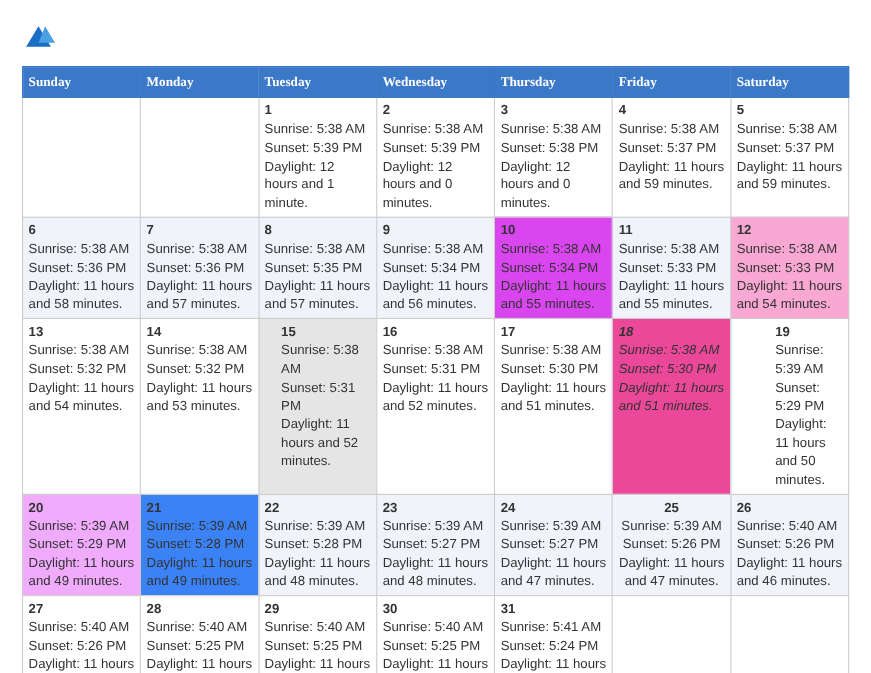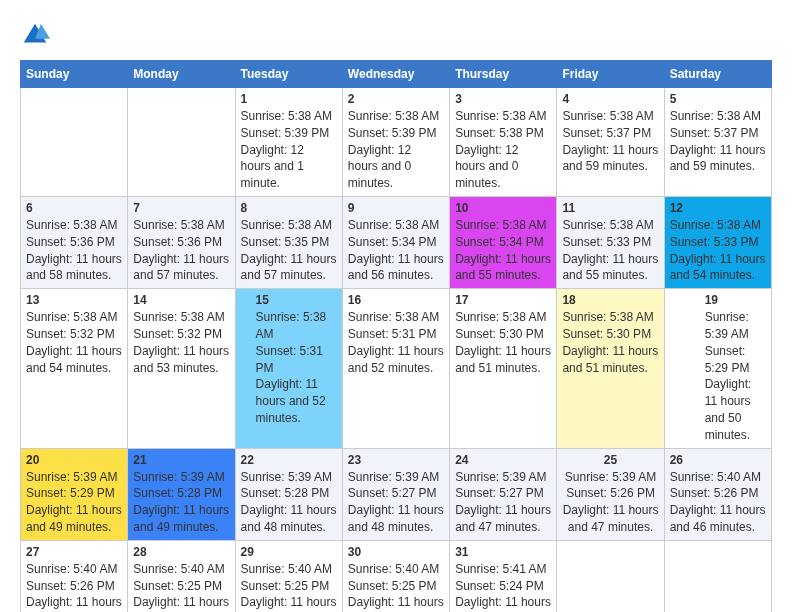--- a/index.html
+++ b/index.html
@@ -78,21 +78,21 @@
       color: #333;
       font-size: 12px;
       line-height: 1.4;
     }
     .empty-cell {
       background: #f9f9f9;
     }
     tr:nth-child(even) td { background: #f5f5f5; }
     tr:nth-child(odd) td { background: #ffffff; }
     
-    thead tr th { background: #3c78c8 !important; }
+    thead tr th { background: #3c78c8 !important; font-family: Liberation Serif, serif; }
   </style>
 </head>
 <body>
 
 <div class="header">
   <div class="logo">
     <svg class="logo-icon" viewBox="0 0 40 40">
       <polygon points="20,5 35,30 5,30" fill="#1a6fc4"></polygon>
       <polygon points="28,5 40,25 20,25" fill="#4aa0e0"></polygon>
     </svg>
@@ -162,57 +162,57 @@
           <div class="day-info">Sunrise: 5:38 AM<br>Sunset: 5:34 PM<br>Daylight: 11 hours and 56 minutes.</div>
         </td>
         <td style="background: #d946ef;">
           <span class="day-number">10</span>
           <div class="day-info">Sunrise: 5:38 AM<br>Sunset: 5:34 PM<br>Daylight: 11 hours and 55 minutes.</div>
         </td>
         <td style="background: rgb(240, 244, 250);">
           <span class="day-number">11</span>
           <div class="day-info">Sunrise: 5:38 AM<br>Sunset: 5:33 PM<br>Daylight: 11 hours and 55 minutes.</div>
         </td>
-        <td style="background: #0ea5e9;">
+        <td style="background: #f9a8d4;">
           <span class="day-number">12</span>
           <div class="day-info">Sunrise: 5:38 AM<br>Sunset: 5:33 PM<br>Daylight: 11 hours and 54 minutes.</div>
         </td>
       </tr>
       <tr>
         <td style="background: rgb(255, 255, 255);">
           <span class="day-number">13</span>
           <div class="day-info">Sunrise: 5:38 AM<br>Sunset: 5:32 PM<br>Daylight: 11 hours and 54 minutes.</div>
         </td>
         <td style="background: rgb(255, 255, 255);">
           <span class="day-number">14</span>
           <div class="day-info">Sunrise: 5:38 AM<br>Sunset: 5:32 PM<br>Daylight: 11 hours and 53 minutes.</div>
         </td>
-        <td style="background: #7dd3fc; padding-left: 20px;">
+        <td style="background: #e5e5e5; padding-left: 20px;">
           <span class="day-number">15</span>
           <div class="day-info">Sunrise: 5:38 AM<br>Sunset: 5:31 PM<br>Daylight: 11 hours and 52 minutes.</div>
         </td>
         <td style="background: rgb(255, 255, 255);">
           <span class="day-number">16</span>
           <div class="day-info">Sunrise: 5:38 AM<br>Sunset: 5:31 PM<br>Daylight: 11 hours and 52 minutes.</div>
         </td>
         <td style="background: rgb(255, 255, 255);">
           <span class="day-number">17</span>
           <div class="day-info">Sunrise: 5:38 AM<br>Sunset: 5:30 PM<br>Daylight: 11 hours and 51 minutes.</div>
         </td>
-        <td style="background: #fef9c3;">
+        <td style="background: #ec4899; font-style: italic;">
           <span class="day-number">18</span>
           <div class="day-info">Sunrise: 5:38 AM<br>Sunset: 5:30 PM<br>Daylight: 11 hours and 51 minutes.</div>
         </td>
         <td style="background: rgb(255, 255, 255); padding-left: 40px;">
           <span class="day-number">19</span>
           <div class="day-info">Sunrise: 5:39 AM<br>Sunset: 5:29 PM<br>Daylight: 11 hours and 50 minutes.</div>
         </td>
       </tr>
       <tr>
-        <td style="background: #fde047; margin-left: 37px;">
+        <td style="background: #f0abfc; margin-left: 37px;">
           <span class="day-number">20</span>
           <div class="day-info">Sunrise: 5:39 AM<br>Sunset: 5:29 PM<br>Daylight: 11 hours and 49 minutes.</div>
         </td>
         <td style="background: #3b82f6;">
           <span class="day-number">21</span>
           <div class="day-info">Sunrise: 5:39 AM<br>Sunset: 5:28 PM<br>Daylight: 11 hours and 49 minutes.</div>
         </td>
         <td style="background: rgb(240, 244, 250); margin-left: 44px;">
           <span class="day-number">22</span>
           <div class="day-info">Sunrise: 5:39 AM<br>Sunset: 5:28 PM<br>Daylight: 11 hours and 48 minutes.</div>

